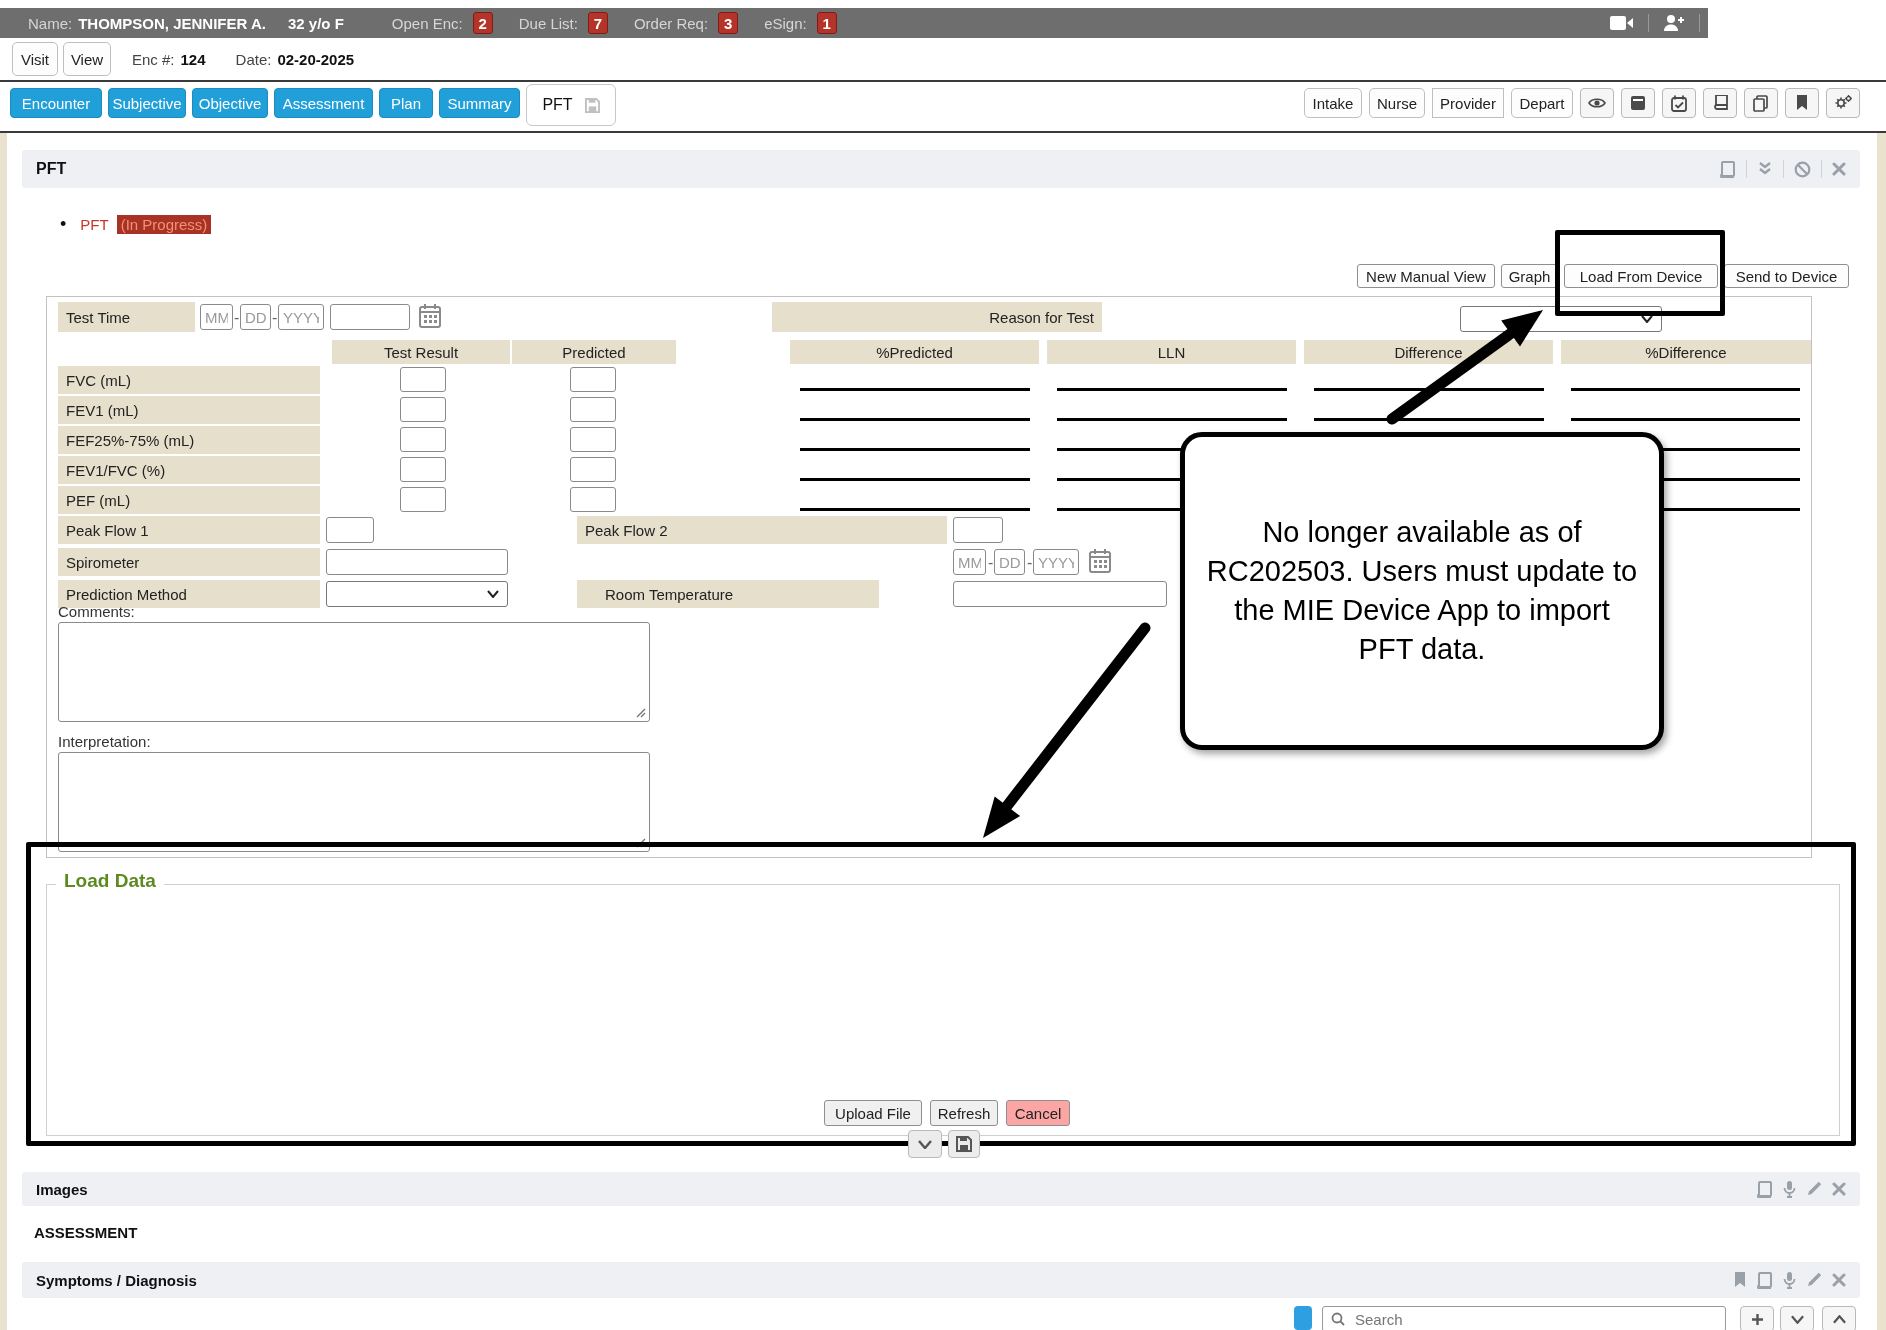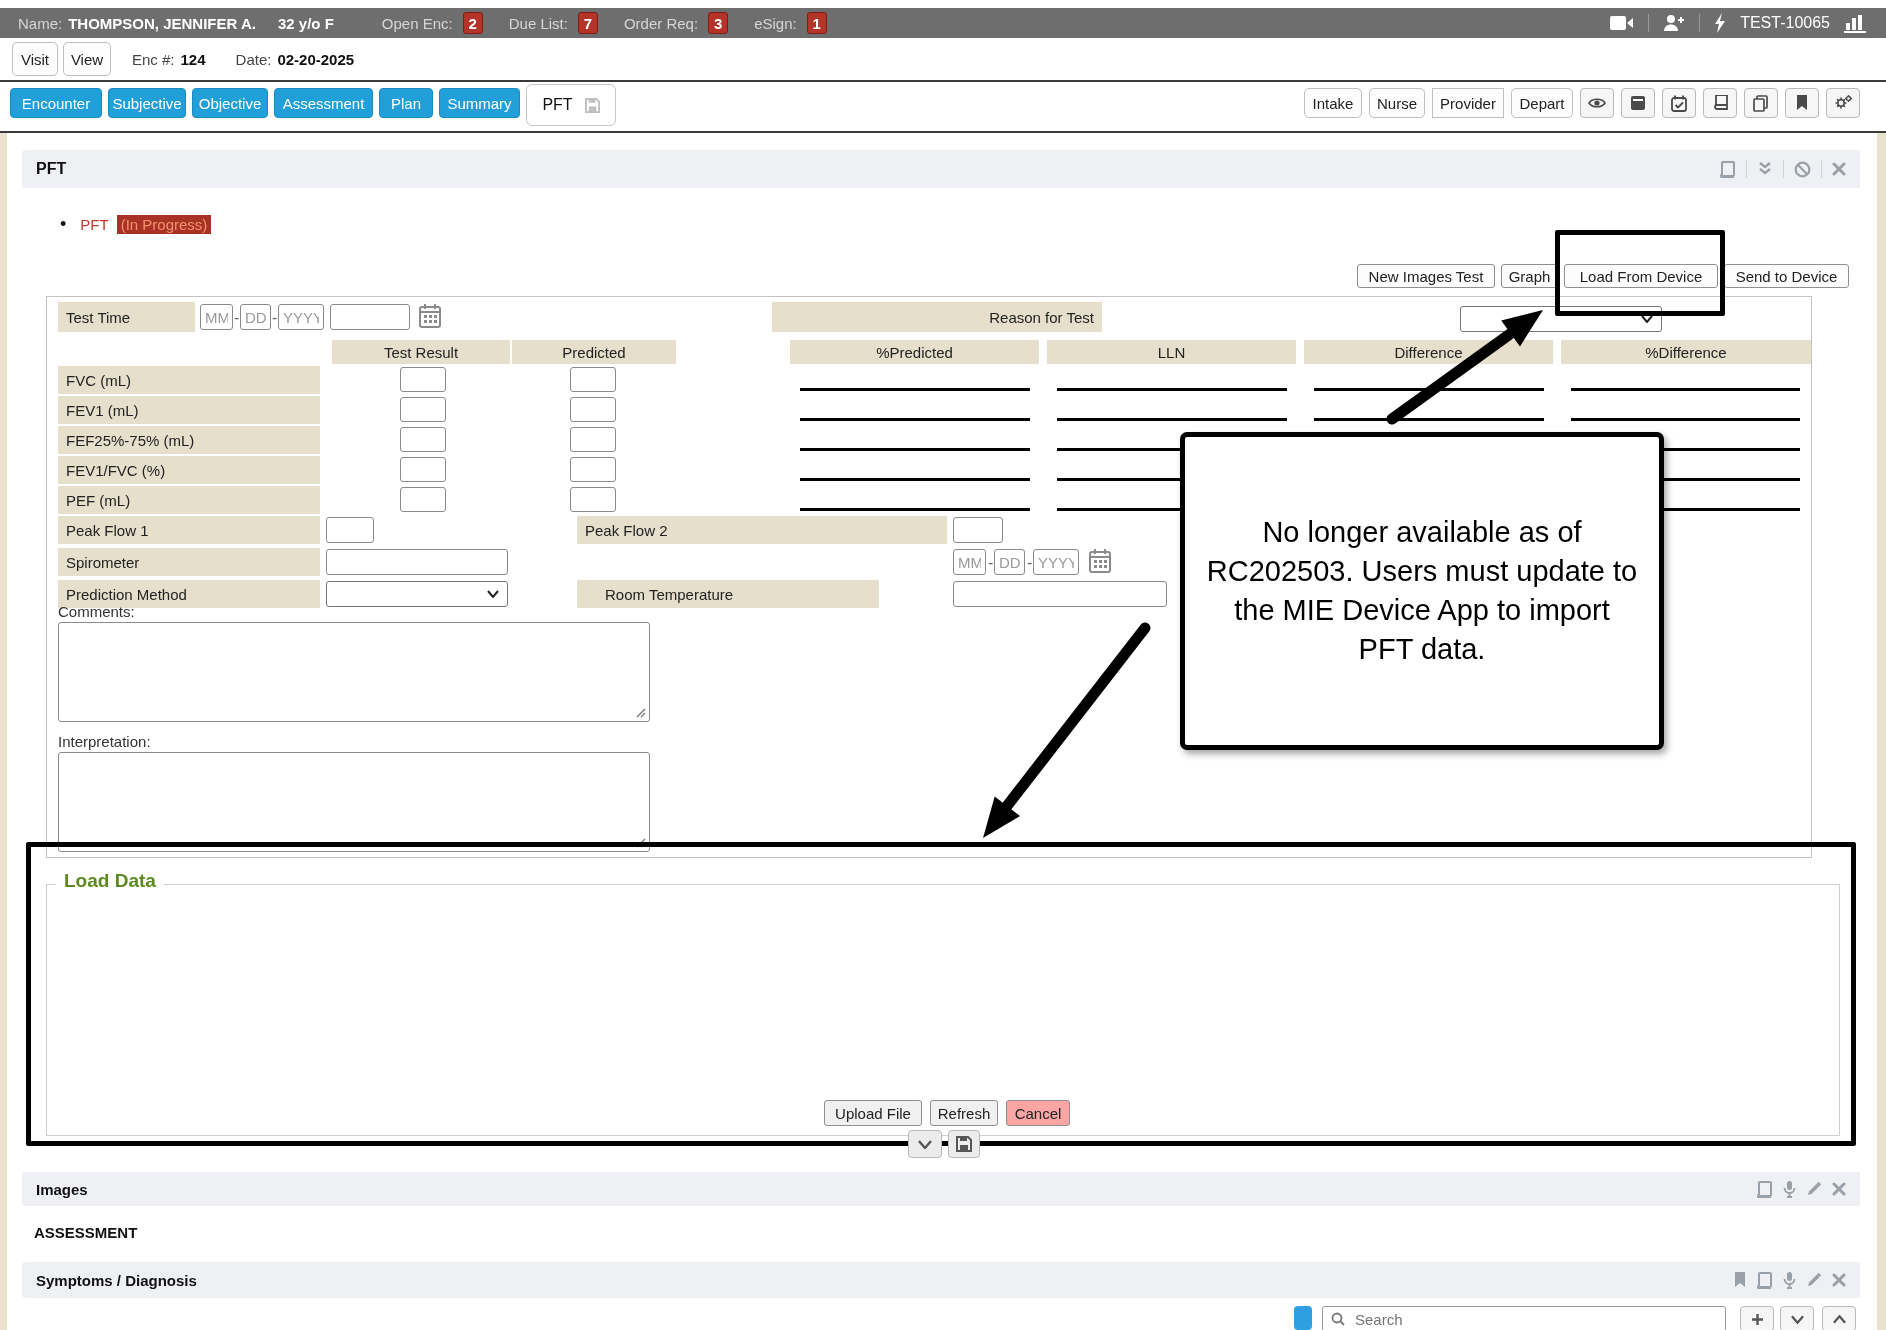--- a/index.html
+++ b/index.html
@@ -36,21 +36,21 @@
   .tblabel{color:#d6d6d6;font-size:15px;}
   .tbval{color:#fff;font-size:15px;font-weight:bold;}
   .annot{border:5px solid #000;}
   textarea.inp{resize:none;}
 </style>
 </head>
 <body>
 
 <div id="stage">
 
-  <div class="abs flex" style="left:0;top:8;width:1886px;height:30px;background:var(--darkbar);padding-left:18px;top:8px;">
+  <div class="abs flex" style="left:0;top:8;width:1708px;height:30px;background:var(--darkbar);padding-left:28px;top:8px;">
     <span class="tblabel">Name:</span>
     <span class="tbval" style="margin-left:6px;">THOMPSON, JENNIFER A.</span>
     <span class="tbval" style="margin-left:22px;">32 y/o F</span>
 
     <span class="tblabel" style="margin-left:48px;">Open Enc:</span>
     <span class="badge" style="margin-left:10px;">2</span>
 
     <span class="tblabel" style="margin-left:26px;">Due List:</span>
     <span class="badge" style="margin-left:10px;">7</span>
 
@@ -251,21 +251,21 @@
     </span>
   </div>
 
   <div class="abs flex" style="left:60px;top:212px;height:24px;gap:8px;">
     <span style="font-size:18px;color:#111;">•</span>
     <span style="font-size:15px;color:#c4372a;margin-left:6px;">PFT</span>
     <span style="font-size:15px;background:#a93226;color:#f2926f;padding:1px 4px;">(In Progress)</span>
   </div>
 
   <div class="abs btn" style="left:1357px;top:264px;width:138px;height:24px;">
-      <span>New Images Test</span>
+      <span>New Manual View</span>
     </div>
   <div class="abs btn" style="left:1501px;top:264px;width:57px;height:24px;">
       <span>Graph</span>
     </div>
   <div class="abs btn" style="left:1564px;top:264px;width:154px;height:24px;">
       <span>Load From Device</span>
     </div>
   <div class="abs btn" style="left:1724px;top:264px;width:125px;height:24px;">
       <span>Send to Device</span>
     </div>
@@ -450,21 +450,21 @@
     </div>
   <div class="abs btn" style="left:930px;top:1100px;width:68px;height:26px;background:#f0f0f0;">
       <span>Refresh</span>
     </div>
   <div class="abs btn" style="left:1006px;top:1100px;width:64px;height:26px;background:#fca5a5;">
       <span>Cancel</span>
     </div>
 
   <div class="abs annot" style="left:1555px;top:230px;width:170px;height:86px;border-radius:2px;z-index:60;"></div>
 
-  <div class="abs annot" style="left:1180px;top:432px;width:484px;height:318px;border-radius:7px;background:#fff;z-index:50;box-shadow:3px 4px 7px rgba(0,0,0,0.35);display:flex;align-items:center;justify-content:center;">
+  <div class="abs annot" style="left:1180px;top:432px;width:484px;height:318px;border-radius:22px;background:#fff;z-index:50;box-shadow:3px 4px 7px rgba(0,0,0,0.35);display:flex;align-items:center;justify-content:center;">
     <div style="width:434px;font-size:29px;line-height:39px;color:#000;text-align:center;">No longer available as of RC202503. Users must update to the MIE Device App to import PFT data.</div>
   </div>
 
   <div class="abs annot" style="left:26px;top:842px;width:1830px;height:304px;border-radius:2px;z-index:60;"></div>
 
   <svg class="abs" style="left:0;top:0;z-index:61;pointer-events:none;" width="1886" height="1330" viewBox="0 0 1886 1330">
     <g>
       <line x1="1392" y1="419" x2="1510" y2="334" stroke="#000" stroke-width="11" stroke-linecap="round"></line>
       <polygon points="1543,310 1520,346.4 1501.2,320.4" fill="#000"></polygon>
     </g>

